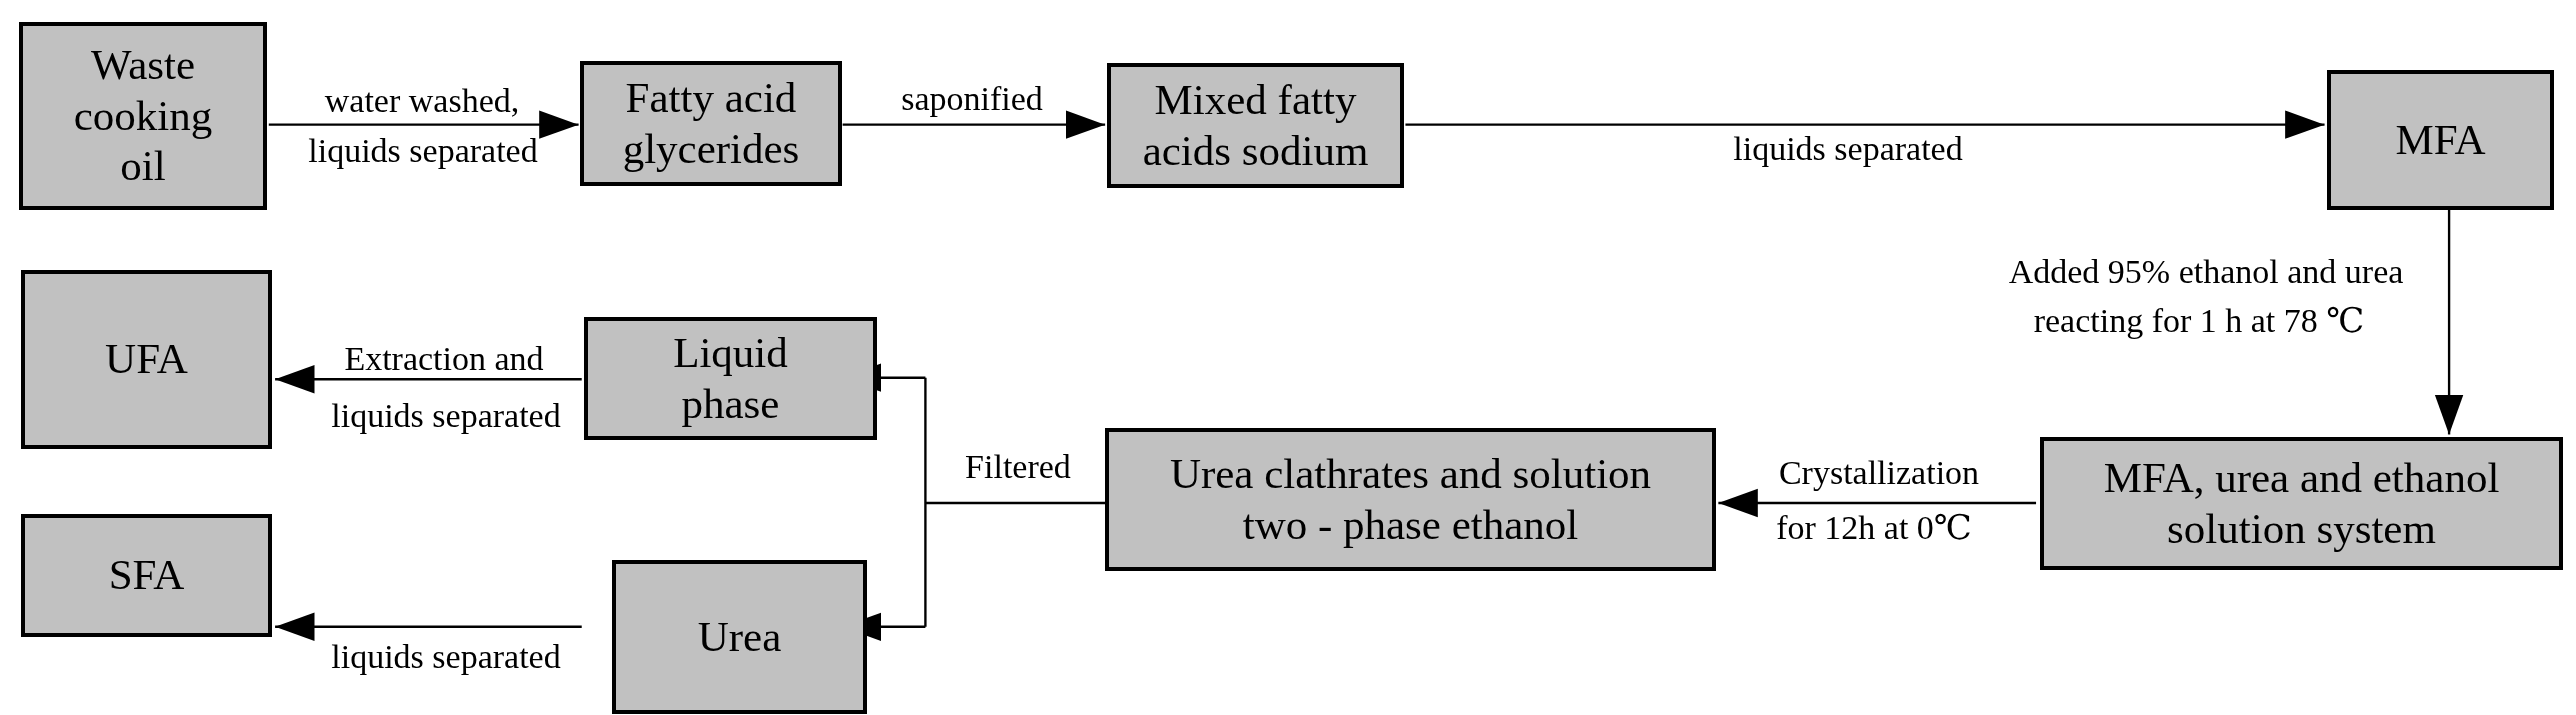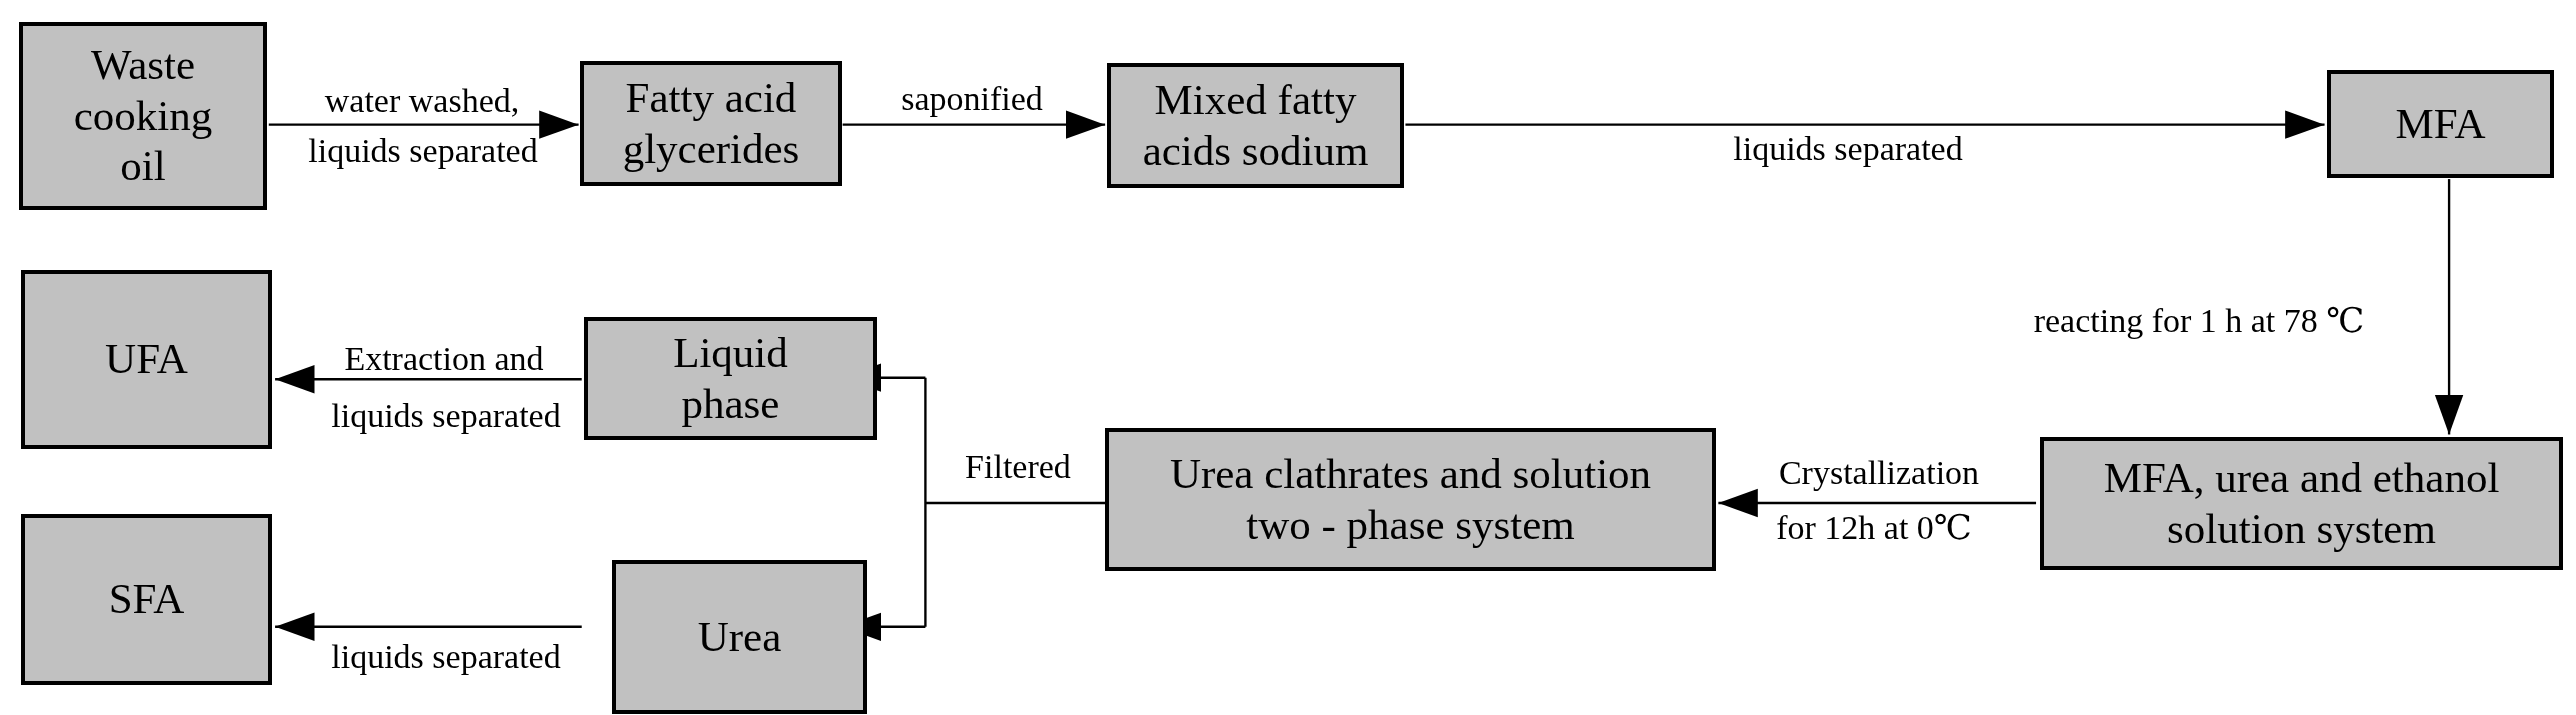--- a/index.html
+++ b/index.html
@@ -83,37 +83,37 @@
     </div>
   </div>
 
   <div class="node" style="left:1107px;top:63px;width:297px;height:125px">
     <div class="node-text">
       <span>Mixed fatty</span>
       <span>acids sodium</span>
     </div>
   </div>
 
-  <div class="node" style="left:2327px;top:70px;width:227px;height:108px">
+  <div class="node" style="left:2327px;top:70px;width:227px;height:140px">
     <div class="node-text">
       <span>MFA</span>
     </div>
   </div>
 
   <div class="node" style="left:2040px;top:437px;width:523px;height:133px">
     <div class="node-text">
       <span>MFA, urea and ethanol</span>
       <span>solution system</span>
     </div>
   </div>
 
   <div class="node" style="left:1105px;top:428px;width:611px;height:143px">
     <div class="node-text">
       <span>Urea clathrates and solution</span>
-      <span>two - phase system</span>
+      <span>two - phase ethanol</span>
     </div>
   </div>
 
   <div class="node" style="left:584px;top:317px;width:293px;height:123px">
     <div class="node-text">
       <span>Liquid</span>
       <span>phase</span>
     </div>
   </div>
 
@@ -122,33 +122,34 @@
       <span>Urea</span>
     </div>
   </div>
 
   <div class="node" style="left:21px;top:270px;width:251px;height:179px">
     <div class="node-text">
       <span>UFA</span>
     </div>
   </div>
 
-  <div class="node" style="left:21px;top:514px;width:251px;height:171px">
+  <div class="node" style="left:21px;top:514px;width:251px;height:123px">
     <div class="node-text">
       <span>SFA</span>
     </div>
   </div>
 
   <div class="edge-label" style="left:422px;top:101px">water washed,</div>
   <div class="edge-label" style="left:423px;top:151px">liquids separated</div>
 
   <div class="edge-label" style="left:972px;top:99px">saponified</div>
 
   <div class="edge-label" style="left:1848px;top:149px">liquids separated</div>
 
+  <div class="edge-label" style="left:2206px;top:272px">Added 95% ethanol and urea</div>
   <div class="edge-label" style="left:2199px;top:321px">reacting for 1 h at 78 ℃</div>
 
   <div class="edge-label" style="left:1879px;top:473px">Crystallization</div>
   <div class="edge-label" style="left:1874px;top:528px">for 12h at 0℃</div>
 
   <div class="edge-label" style="left:1018px;top:467px">Filtered</div>
 
   <div class="edge-label" style="left:444px;top:359px">Extraction and</div>
   <div class="edge-label" style="left:446px;top:416px">liquids separated</div>
 

